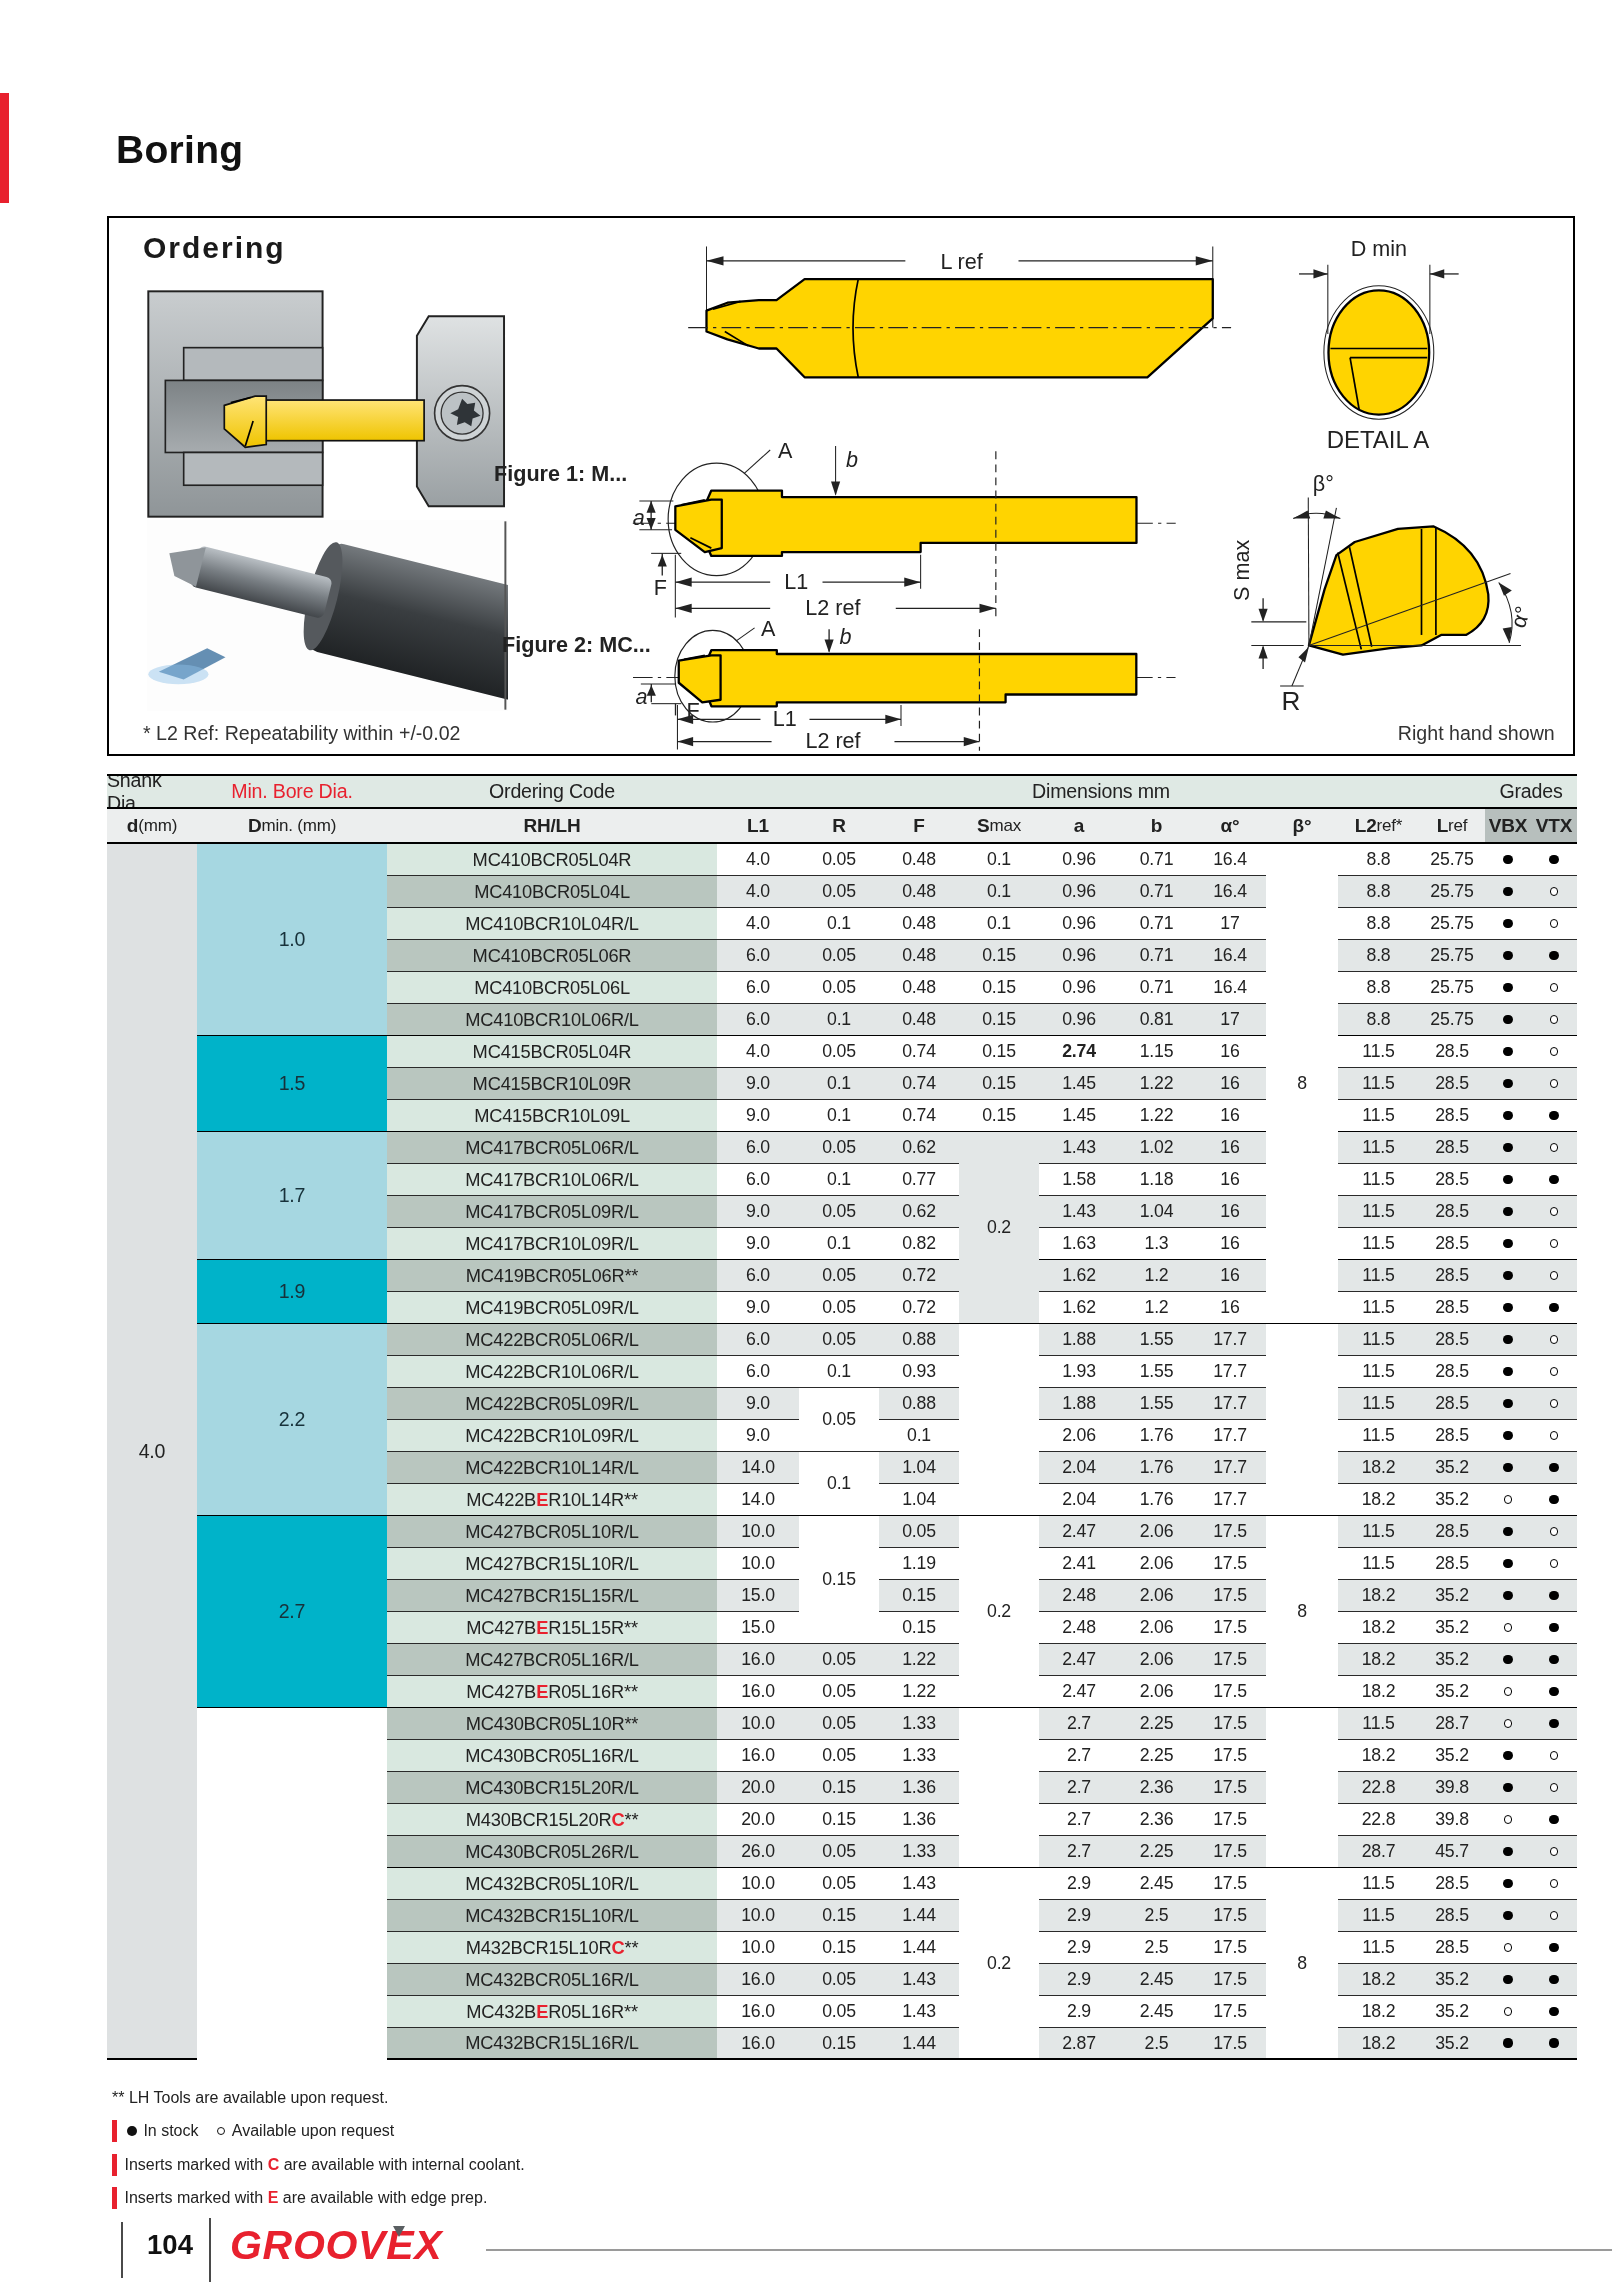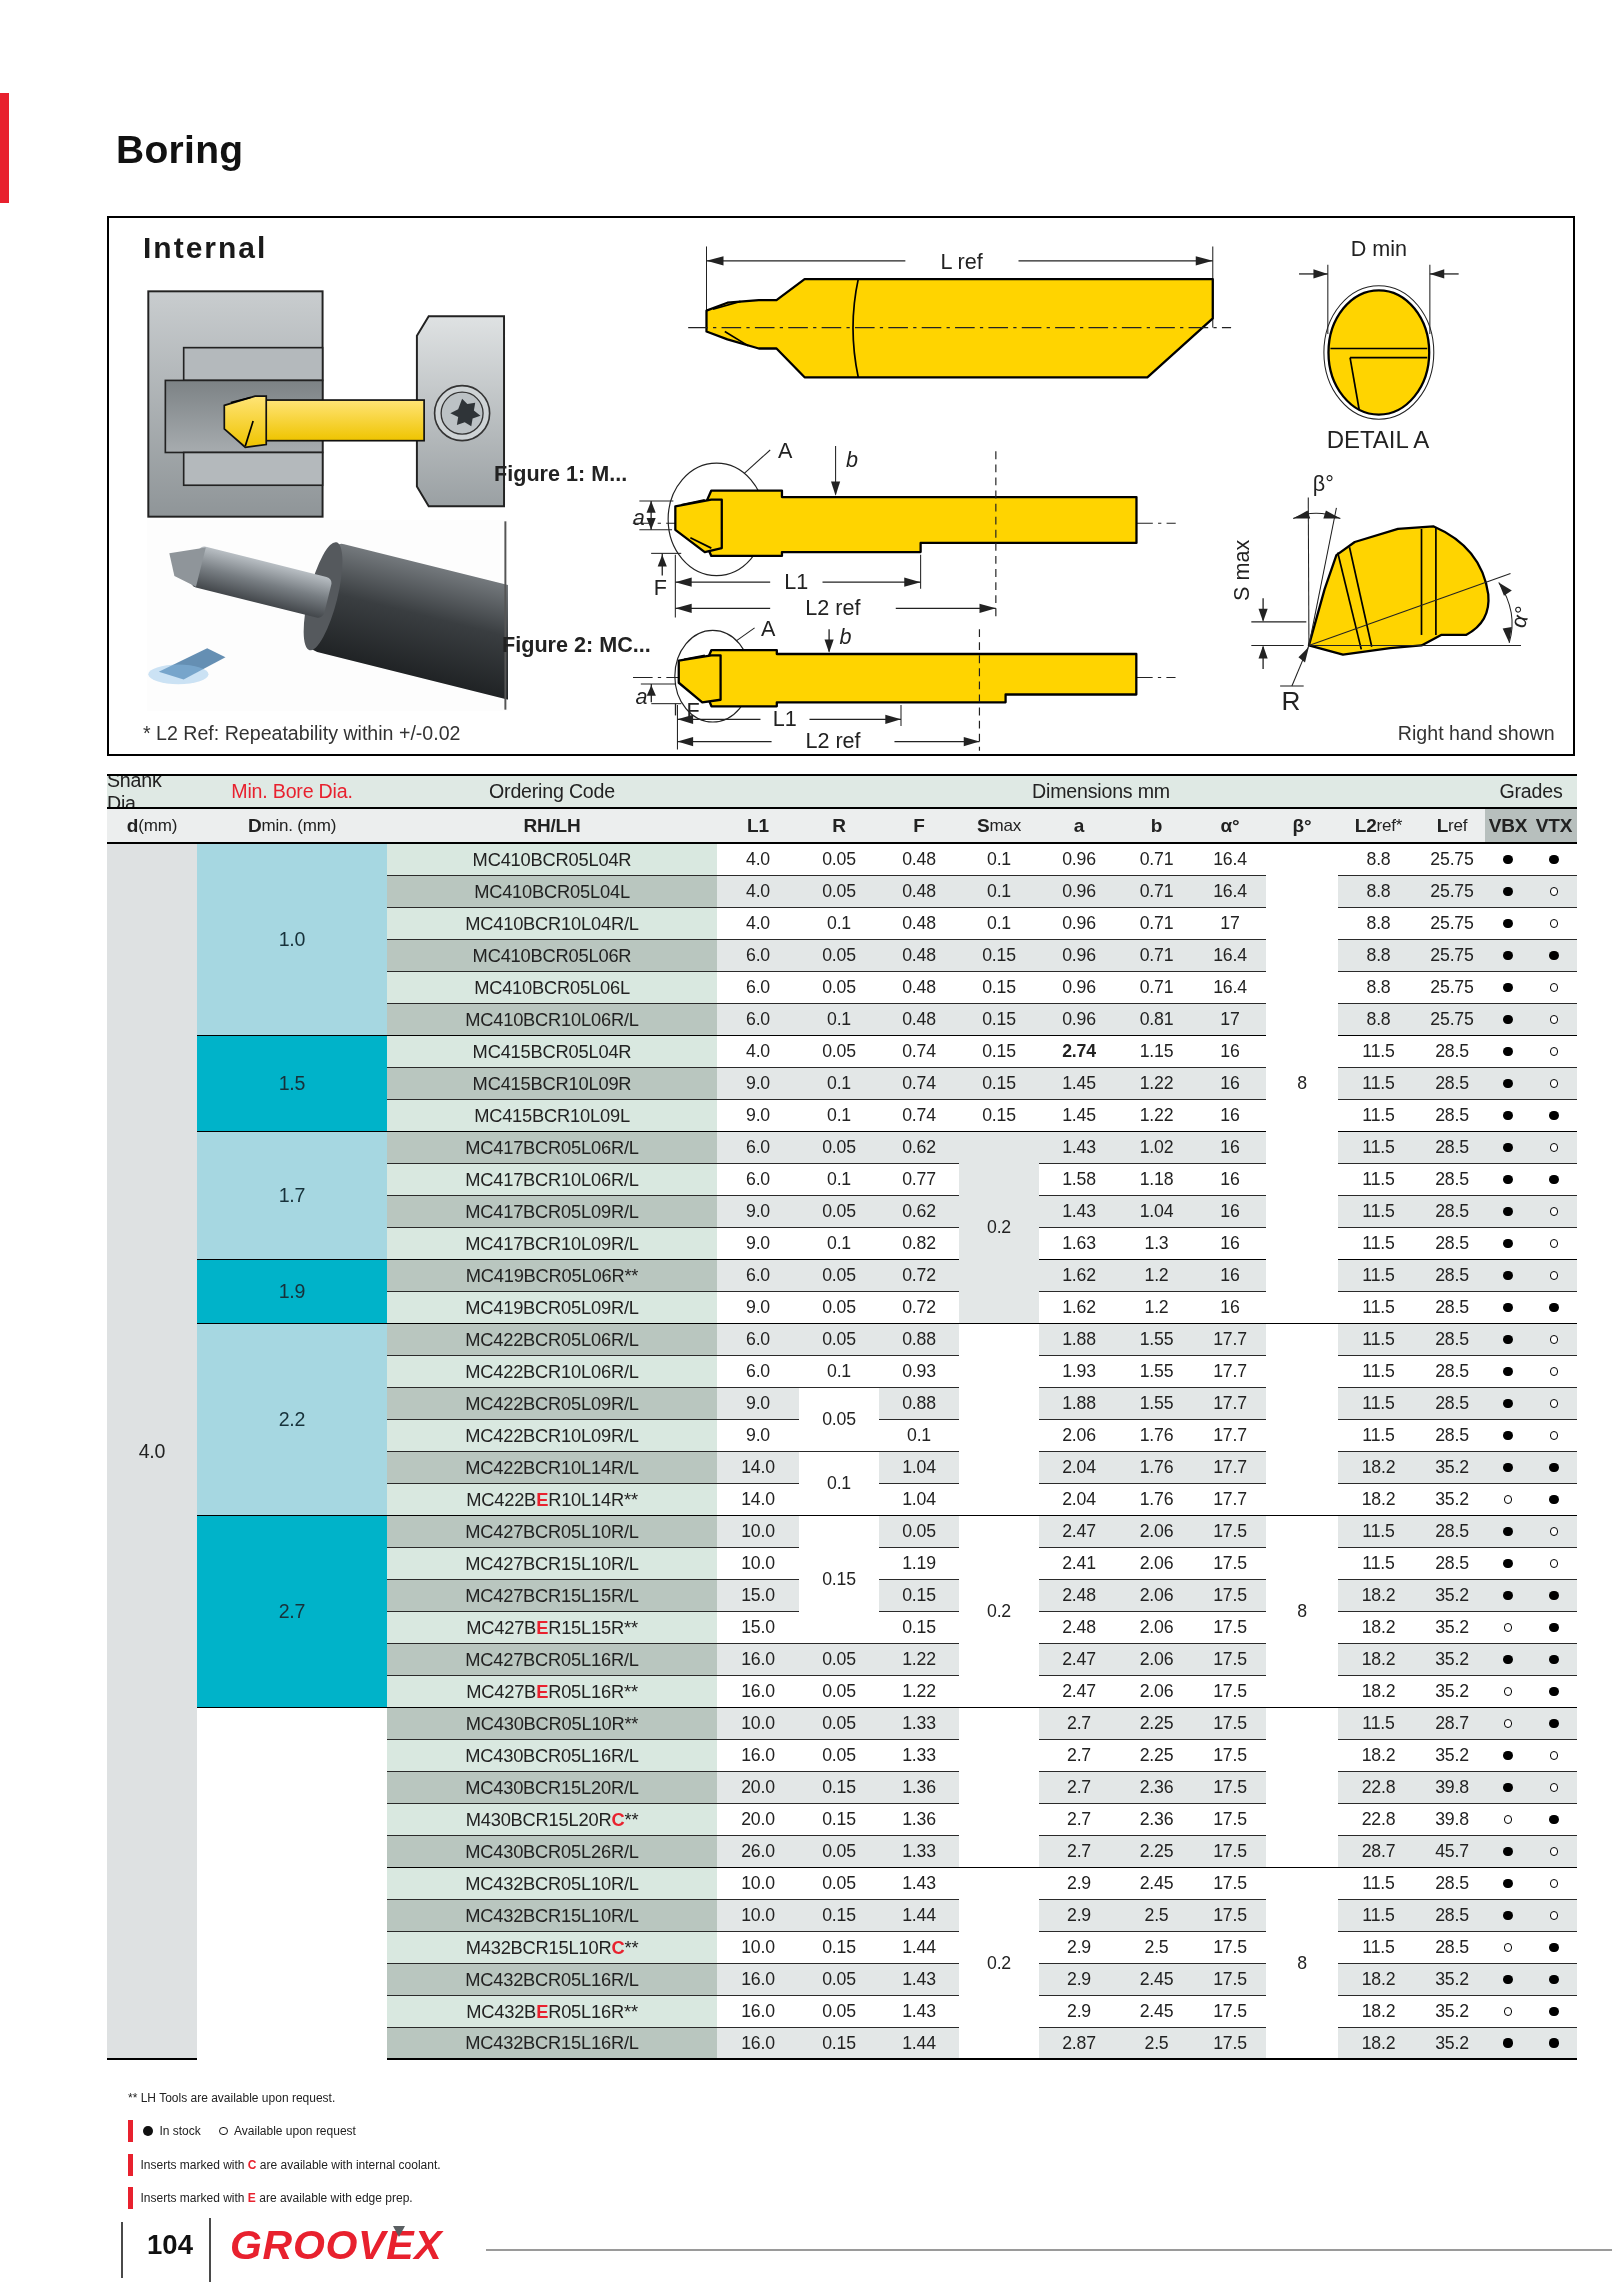--- a/index.html
+++ b/index.html
@@ -43,21 +43,21 @@
   .redtxt { color:#e8212e; }
   .code { font-size:18.3px; }
   .code .red { color:#e8212e; font-weight:bold; }
   .dmin { font-size:19.6px; color:#17313a; }
   .dcol { background:#dee1e2; font-size:19.6px; }
   .dt { display:inline-block; border-radius:50%; }
   .dt.f { width:9.2px; height:9.2px; background:#000; }
   .dt.h { width:8.5px; height:8.5px; border:1.8px solid #000; background:#fff; }
 
   
-  .fnotes { position:absolute; left:128px; top:2085px; font-size:12px; color:#222; }
+  .fnotes { position:absolute; left:112px; top:2085px; font-size:16px; color:#222; }
   .fn { position:relative; margin-bottom:8.5px; height:25px; display:flex; align-items:center; }
   .fn .bar { display:inline-block; width:4.6px; height:22px; background:#e8212e; margin-right:7.9px; }
   .fn .mark { color:#e8212e; font-weight:bold; }
   .fn .dot-f { display:inline-block; width:9.8px; height:9.8px; border-radius:50%; background:#111; margin:0 6.5px 0 2.6px; }
   .fn .dot-h { display:inline-block; width:8.5px; height:8.5px; border-radius:50%; border:1.7px solid #111; background:#fff; margin:0 6.5px 0 18.3px; }
 
   
   .footer { position:absolute; left:0; top:2215px; width:1623px; height:72px; }
   .fvline { position:absolute; width:1.6px; background:#4a4a4a; }
   .pageno { position:absolute; left:134px; top:14.4px; width:72px; text-align:center; font-size:27.5px; font-weight:bold; color:#111; }
@@ -67,21 +67,21 @@
 </style>
 </head>
 <body>
 
 <div id="page">
 
   <div class="red-tab"></div>
   <div class="title">Boring</div>
 
   <div class="fig-panel">
-    <div class="internal">Internal</div>
+    <div class="internal">Ordering</div>
 
     <svg style="left:38px; top:72px;" width="359" height="228" viewBox="0 0 548 348">
       <defs>
         <linearGradient id="gM" x1="0" y1="0" x2="0" y2="1">
             <stop offset="0" stop-color="#c9cdcf"></stop>
             <stop offset="1" stop-color="#8f9598"></stop>
           </linearGradient>
         <linearGradient id="gB" x1="0" y1="0" x2="0" y2="1">
             <stop offset="0" stop-color="#7c8285"></stop>
             <stop offset="1" stop-color="#a7acaf"></stop>

